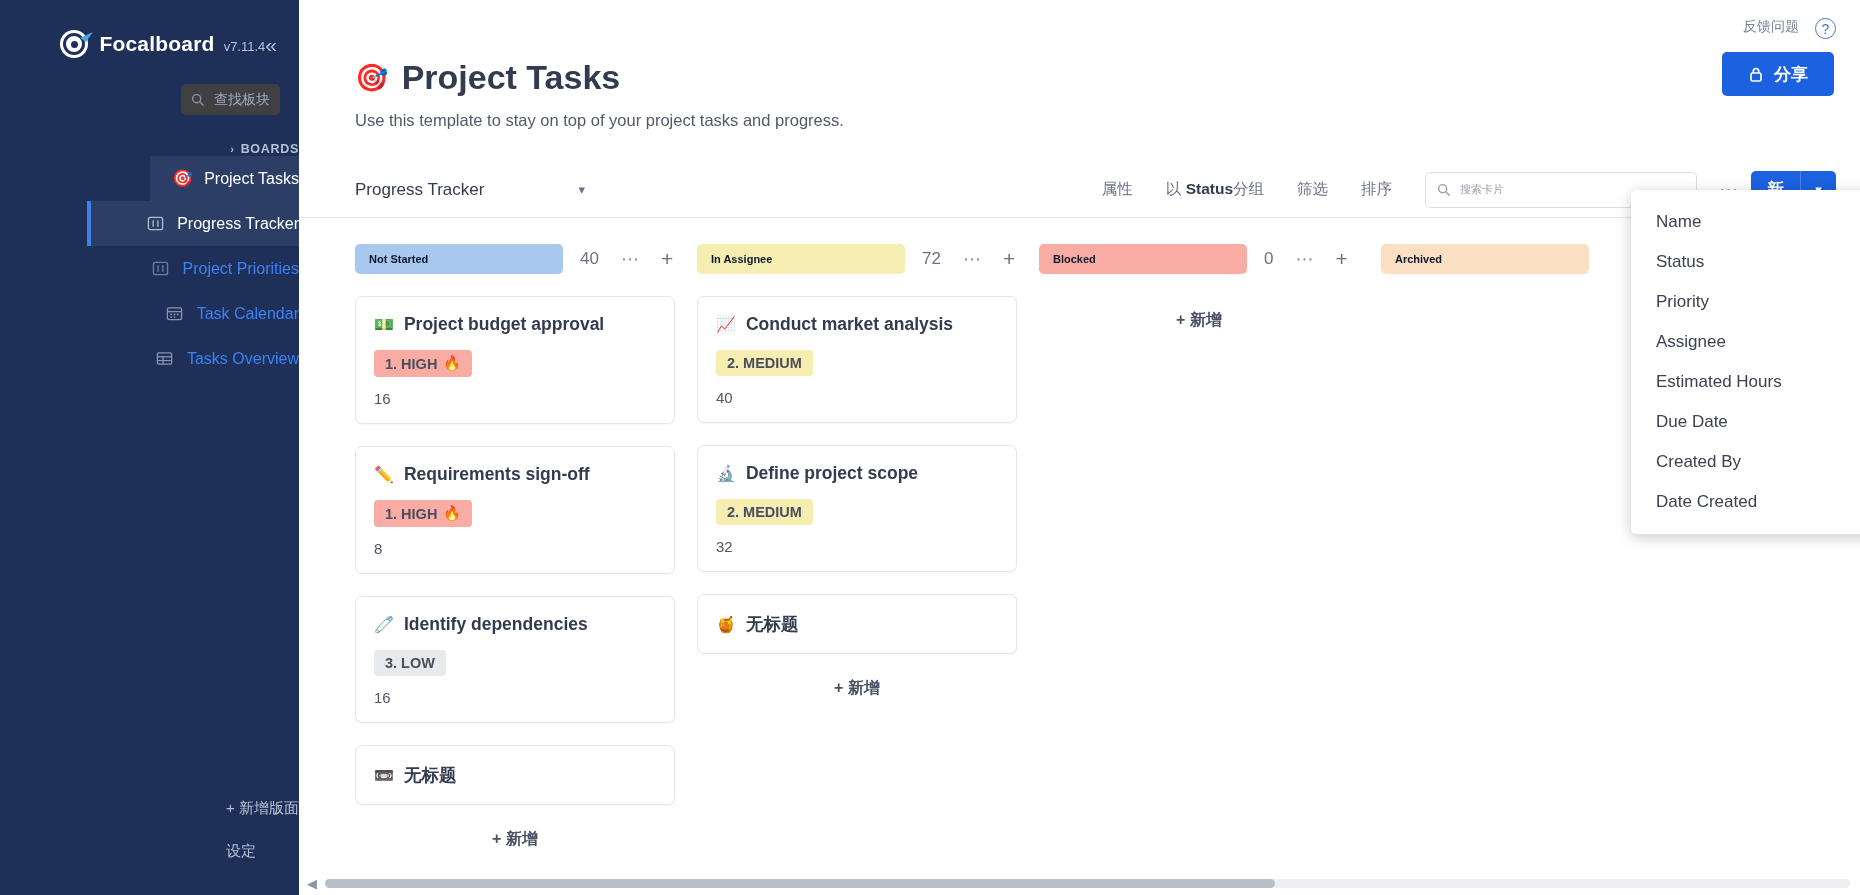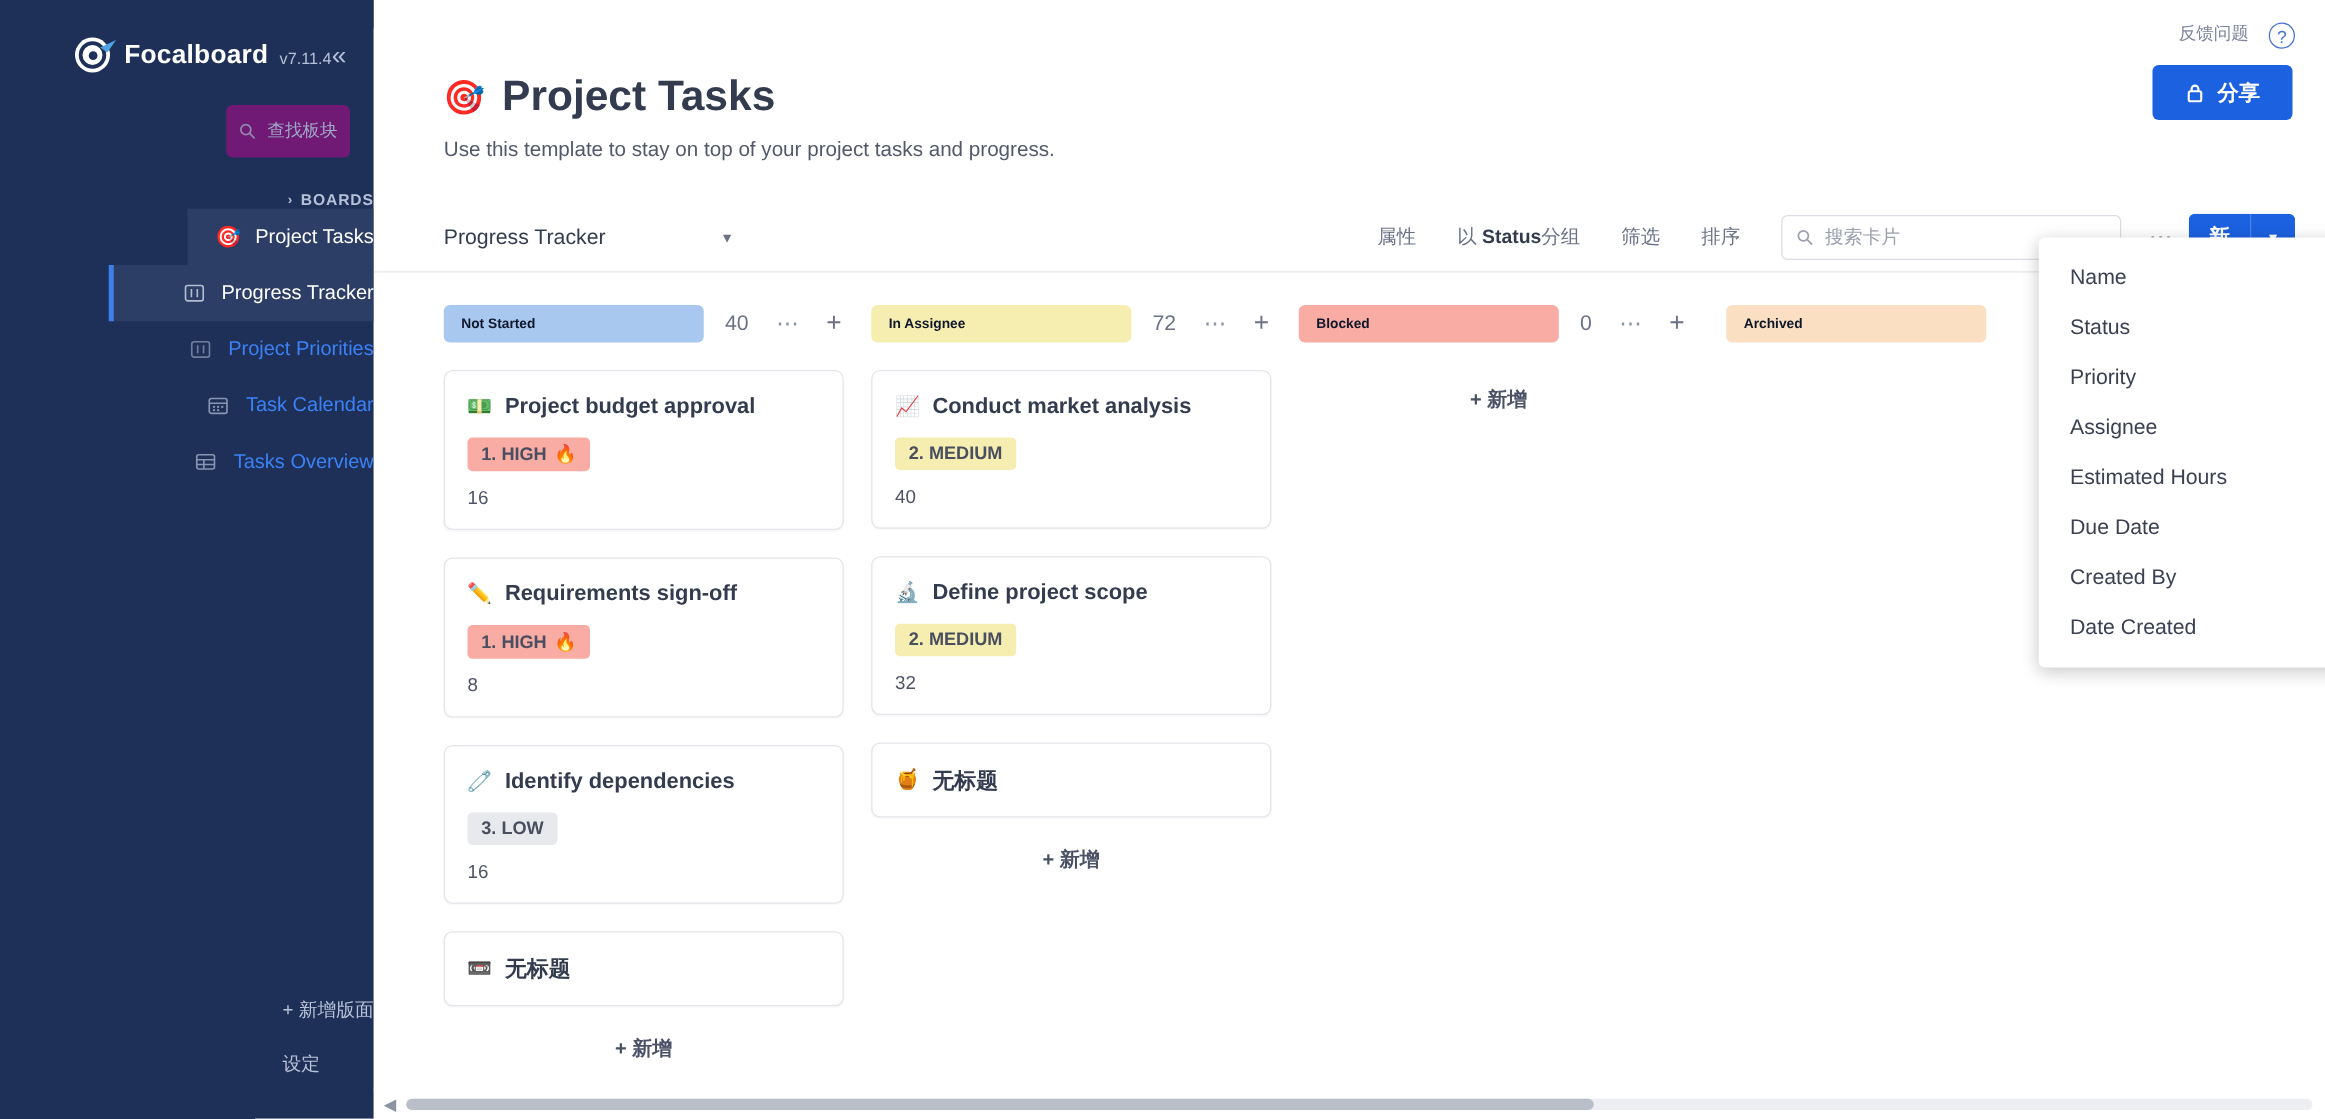--- a/index.html
+++ b/index.html
@@ -31,22 +31,22 @@
   .sb-logo .arrow {
     position: absolute; right: -2px; top: -1px;
     width: 0; height: 0; border-left: 7px solid transparent;
     border-bottom: 12px solid #4fa3e3; transform: rotate(35deg);
   }
   .sb-title { font-size: 21px; font-weight: 600; color: #fff; margin-left: 11px; letter-spacing: .2px; }
   .sb-ver { font-size: 13px; color: #b6c0d6; margin-left: 9px; margin-top: 5px; }
   .sb-collapse { margin-left: auto; color: #b6c0d6; font-size: 21px; cursor: pointer; line-height: 1; }
 
   .sb-search {
-    margin: 26px 19px 0 19px; height: 42px; border-radius: 5px;
-    background: #701a75; display: flex; align-items: center; padding: 0 10px;
+    margin: 26px 19px 0 19px; height: 31px; border-radius: 5px;
+    background: #404040; display: flex; align-items: center; padding: 0 10px;
   }
   .sb-search svg { opacity: .75; flex: 0 0 14px; }
   .sb-search span { font-size: 14px; color: #9fabc6; margin-left: 9px; }
 
   .sb-boards-label {
     margin: 27px 0 0 8px; font-size: 12.5px; font-weight: 700;
     letter-spacing: .7px; color: #b6c0d6; display: flex; align-items: center;
   }
   .sb-boards-label .caret { font-size: 11px; margin-right: 6px; }
 
@@ -61,21 +61,21 @@
     width: 4px; background: #3f7fea;
   }
   .sb-item .vicon { width: 20px; margin-right: 12px; display: flex; align-items: center; justify-content: center; opacity: .85; }
   .sb-item.child { padding-left: 58px; }
   .sb-emoji { font-size: 17px; margin-right: 11px; }
 
   .sb-foot { margin-top: auto; padding: 0 0 22px 25px; }
   .sb-foot div { font-size: 15px; color: #b9c3d8; padding: 12px 0; cursor: pointer; }
 
   
-  .main { flex: 1; height: 895px; position: relative; background: #fff; overflow: hidden; border-radius: 24px; }
+  .main { flex: 1; height: 895px; position: relative; background: #fff; overflow: hidden; }
 
   .topbar {
     height: 48px; display: flex; align-items: flex-start;
     justify-content: flex-end; padding: 18px 24px 0 0;
   }
   .topbar .fb { font-size: 14px; color: #7b8399; cursor: pointer; }
   .topbar .help {
     margin-left: 16px; width: 21px; height: 21px; border-radius: 50%;
     border: 1.6px solid #4a73d1; color: #4a73d1; font-size: 14px;
     display: flex; align-items: center; justify-content: center; cursor: pointer;
@@ -98,21 +98,21 @@
   }
   .view-select { display: flex; align-items: center; font-size: 17px; color: #333b4f; cursor: pointer; }
   .view-select .chev { margin-left: 94px; font-size: 13px; color: #6b7287; }
   .tb-spacer { flex: 1; }
   .tb-btn { font-size: 15.5px; color: #6b7287; margin-right: 33px; cursor: pointer; white-space: nowrap; }
   .tb-btn b { color: #333b4f; font-weight: 700; }
   .tb-search {
     width: 272px; height: 36px; border: 1px solid #dadde3; border-radius: 5px;
     display: flex; align-items: center; padding: 0 11px; margin-right: 10px;
   }
-  .tb-search span { font-size: 15px; color: #9aa0ad; margin-left: 9px; }
+  .tb-search span { font-size: 11px; color: #9aa0ad; margin-left: 9px; }
   .tb-dots { font-size: 19px; color: #8c93a4; letter-spacing: 1px; padding: 0 12px; cursor: pointer; }
   .new-group { display: flex; height: 38px; border-radius: 5px; overflow: hidden; cursor: pointer; }
   .new-main { background: #1b61e0; color: #fff; font-size: 17px; font-weight: 600; padding: 0 16px; display: flex; align-items: center; }
   .new-caret { background: #1b61e0; color: #fff; width: 36px; display: flex; align-items: center; justify-content: center; font-size: 13px; border-left: 1px solid #4b82e8; }
 
   
   .board { padding: 26px 0 0 56px; display: flex; gap: 22px; height: 640px; }
   .col { width: 320px; flex: 0 0 320px; }
   .col-head { display: flex; align-items: center; height: 30px; }
   .chip {

